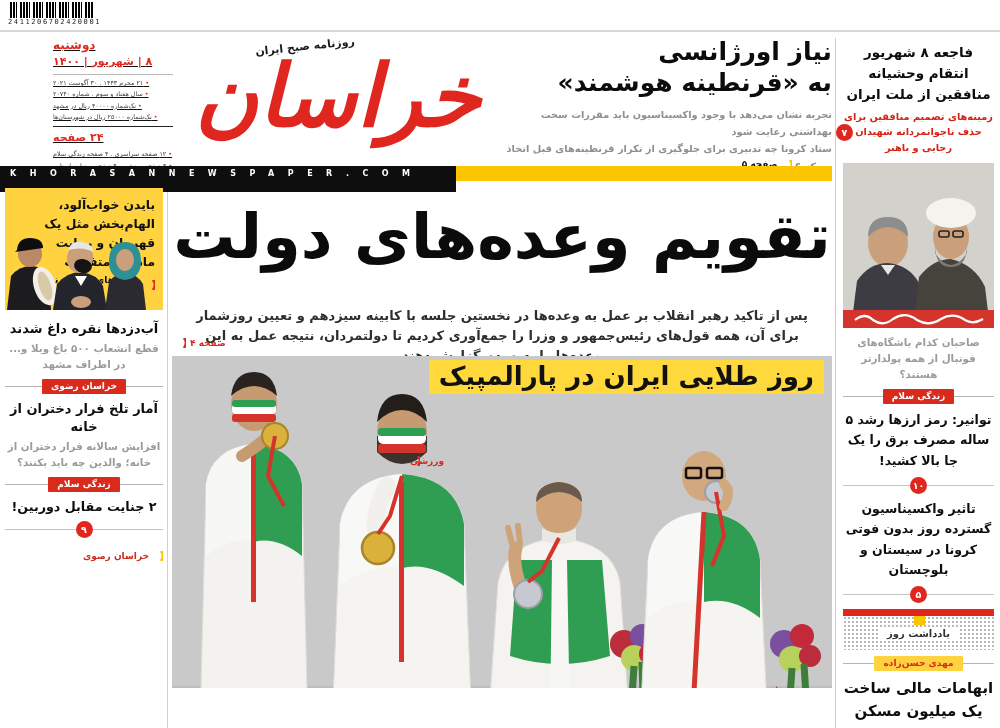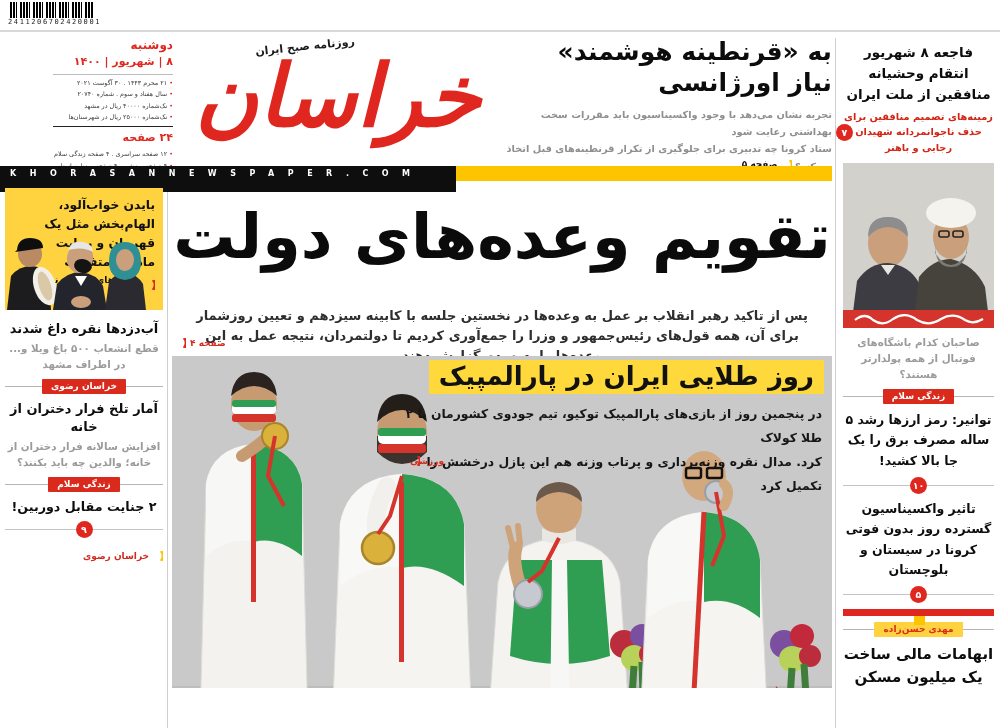--- a/index.html
+++ b/index.html
@@ -11,21 +11,21 @@
   
   #barcode{left:10px;top:2px;width:84px;height:16px;
     background:repeating-linear-gradient(90deg,#000 0 2px,#fff 2px 3px,#000 3px 5px,#fff 5px 6px,#000 6px 7px,#fff 7px 10px,#000 10px 12px,#fff 12px 13px);}
   #barcode-num{left:8px;top:18px;width:90px;font-family:"DejaVu Sans Mono",monospace;
     font-size:7px;letter-spacing:1.6px;color:#222;text-align:center;}
   #rule-top{left:0;top:30px;width:1000px;height:2px;background:#d8d8d8;}
   #vdiv-left{left:167px;top:186px;height:542px;width:1px;background:#cfcfcf;}
   #vdiv-right{left:835px;top:38px;height:690px;width:1px;background:#cfcfcf;}
 
   
-  #date-block{left:53px;top:38px;width:120px;direction:rtl;text-align:right;}
+  #date-block{left:53px;top:38px;width:120px;direction:rtl;text-align:left;text-decoration:underline;}
   .weekday{color:#e0271f;font-weight:bold;font-size:12px;line-height:1.3;}
   .dateline{color:#e0271f;font-weight:bold;font-size:11px;line-height:1.5;border-bottom:1px solid #bbb;padding-bottom:4px;}
   .tinylist{font-size:6.4px;color:#3a3a3a;line-height:1.75;padding:3px 0;}
   .tinylist div::before{content:"• ";color:#e0271f;}
   .pages-label{color:#e0271f;font-weight:bold;font-size:11px;border-top:1.5px solid #222;padding-top:3px;line-height:1.5;}
   #tagline{left:250px;top:40px;width:110px;font-size:11px;font-weight:bold;color:#1a1a1a;
     text-align:center;direction:rtl;transform:rotate(-6deg);}
   #logo{left:168px;top:26px;width:340px;height:140px;line-height:140px;
     color:#e0271f;font-size:86px;font-weight:bold;text-align:center;direction:rtl;
     font-style:italic;letter-spacing:-2px;}
@@ -124,22 +124,22 @@
     <div>۱۲ صفحه سراسری . ۴ صفحه زندگی سلام</div>
     <div>۴ صفحه ورزشی . ۴ صفحه روزنامه استانی</div>
     <div>۲۴ صفحه نیازمندی‌ها برای مشهد</div>
     <div>چاپ همزمان در مشهد و تهران</div>
   </div>
 </div>
 <div class="abs" id="tagline">روزنامه صبح ایران</div>
 <div class="abs clip" id="logo">خراسان</div>
 
 <div class="abs" id="top-story">
+  <div class="t">نیاز اورژانسی</div>
   <div class="t">به «قرنطینه هوشمند»</div>
-  <div class="t">نیاز اورژانسی</div>
   <div class="dek">
     <div>تجربه نشان می‌دهد با وجود واکسیناسیون باید مقررات سخت بهداشتی رعایت شود</div>
     <div>
       <span>ستاد کرونا چه تدبیری برای جلوگیری از تکرار قرنطینه‌های قبل اتخاذ می‌کند؟</span>
       <span class="refrow">
         <svg class="cres" viewBox="0 0 10 10">
             <path d="M6.8 0.5 A5 5 0 1 1 6.8 9.5 A6.5 6.5 0 0 0 6.8 0.5 Z" fill="#fdc500"></path>
           </svg>
         <span class="reftxt">صفحه ۵</span>
       </span>
@@ -232,24 +232,20 @@
         <circle cx="620" cy="303" r="13" fill="#b7d15a"></circle>
           <circle cx="638" cy="300" r="11" fill="#bb2d3c"></circle>
         <path d="M620,312 L616,372 M632,308 L636,372" stroke="#3f7d3b" stroke-width="7"></path>
         <path d="M604,330 L644,372 L600,372 Z" fill="#d5342c"></path>
       </g>
     </g>
   </svg>
   <div id="para-head">
     <span class="hl">روز طلایی ایران در پارالمپیک</span>
   </div>
-  <div id="para-dek">
-    <div>در پنجمین روز از بازی‌های پارالمپیک توکیو، تیم جودوی کشورمان با ۲ طلا کولاک</div>
-    <div>کرد. مدال نقره وزنه‌برداری و پرتاب وزنه هم این پازل درخشش را تکمیل کرد</div>
-  </div>
   <div class="refrow" id="para-ref">
     <svg class="cres" viewBox="0 0 10 10">
         <path d="M6.8 0.5 A5 5 0 1 1 6.8 9.5 A6.5 6.5 0 0 0 6.8 0.5 Z" fill="#e0271f"></path>
       </svg>
     <span class="reftxt red">ورزشی</span>
   </div>
 </div>
 
 <div class="abs sidebar" id="right-sb">
   <div id="martyrs-wrap">
@@ -293,20 +289,23 @@
   </div>
   <div class="h-sb" id="vacc-title">تاثیر واکسیناسیون گسترده روز بدون فوتی کرونا در سیستان و بلوچستان</div>
   <div class="badgerow">
     <div class="line"></div>
     <div class="badge">۵</div>
     <div class="line"></div>
   </div>
   <div class="note-redbar">
       <div class="note-tab"></div>
     </div>
+  <div class="note-dots">
+    <span>یادداشت روز</span>
+  </div>
   <div class="tagrow">
     <div class="line"></div>
     <span class="tag yellow">مهدی حسن‌زاده</span>
     <div class="line"></div>
   </div>
   <div>
     <div class="h-sb" id="note-title">ابهامات مالی ساخت یک میلیون مسکن</div>
 
   </div>
 </div>

